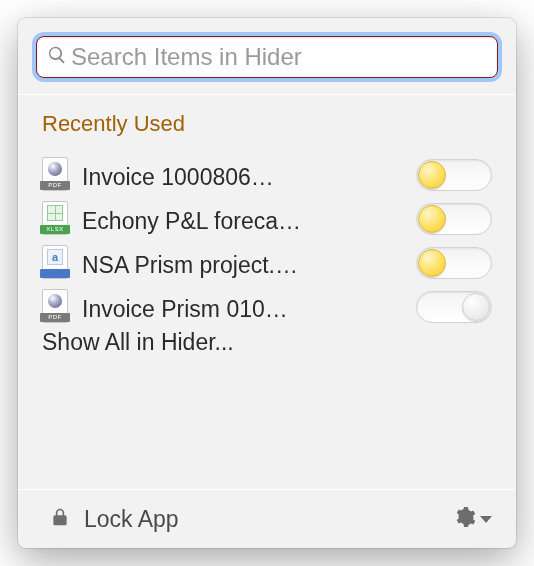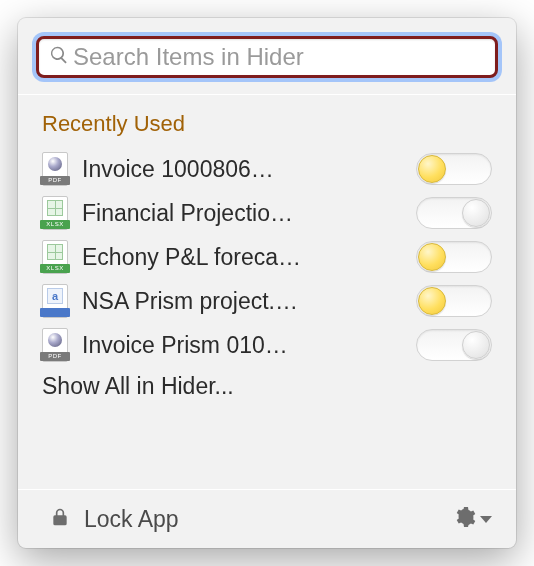--- a/index.html
+++ b/index.html
@@ -19,21 +19,21 @@
     flex-direction: column;
     overflow: hidden;
   }
   .search-area {
     padding: 18px 18px 16px 18px;
   }
   .search-field {
     position: relative;
     height: 42px;
     background: #fff;
-    border: 3px solid #7f1d1d;
+    border: 1px solid #7f1d1d;
     border-radius: 8px;
     box-shadow: 0 0 0 4px rgba(100,160,255,0.55), inset 0 1px 2px rgba(0,0,0,0.12);
     display: flex;
     align-items: center;
     padding: 0 10px;
   }
   .search-field svg {
     flex: 0 0 auto;
     width: 20px;
     height: 20px;
@@ -59,21 +59,21 @@
     padding: 10px 0 6px 0;
     flex: 1 1 auto;
   }
   .section-title {
     color: #a16207;
     font-size: 22px;
     padding: 6px 24px 10px 24px;
   }
   .item-row {
     display: flex;
-    align-items: center;
+    align-items: flex-end;
     height: 44px;
     padding: 0 24px 0 24px;
     gap: 14px;
   }
   .file-icon {
     width: 26px;
     height: 34px;
     flex: 0 0 auto;
     position: relative;
   }
@@ -206,31 +206,20 @@
 
     <div id="items-container">
         <div class="item-row">
           <div class="file-icon pdf">
             <div class="page"></div>
             <div class="shape"></div>
             <div class="label">PDF</div>
           </div>
           <div class="item-label">Invoice 1000806…</div>
           <div class="toggle on">
-            <div class="knob"></div>
-          </div>
-        </div>
-        <div class="item-row">
-          <div class="file-icon xls">
-            <div class="page"></div>
-            <div class="shape"></div>
-            <div class="label">XLSX</div>
-          </div>
-          <div class="item-label">Financial Projectio…</div>
-          <div class="toggle off">
             <div class="knob"></div>
           </div>
         </div>
         <div class="item-row">
           <div class="file-icon xls">
             <div class="page"></div>
             <div class="shape"></div>
             <div class="label">XLSX</div>
           </div>
           <div class="item-label">Echony P&amp;L foreca…</div>

